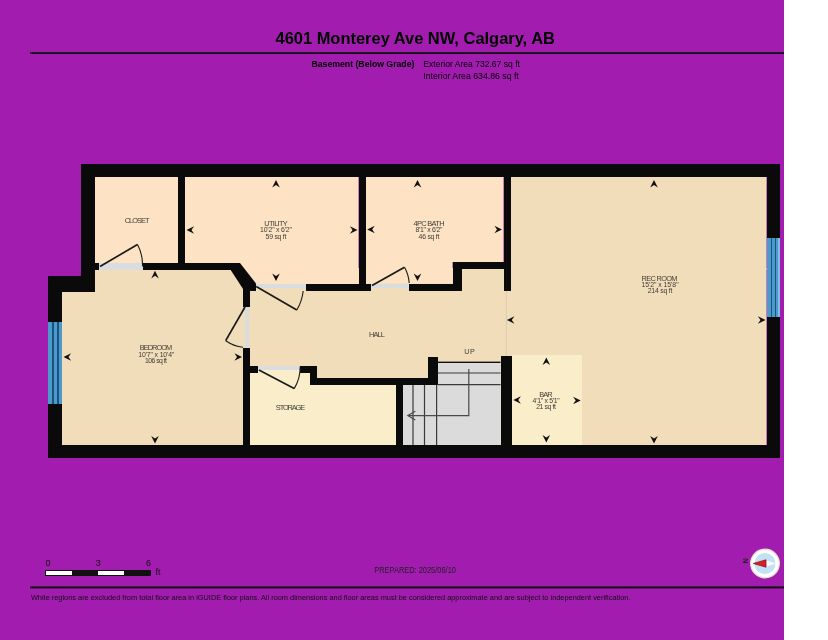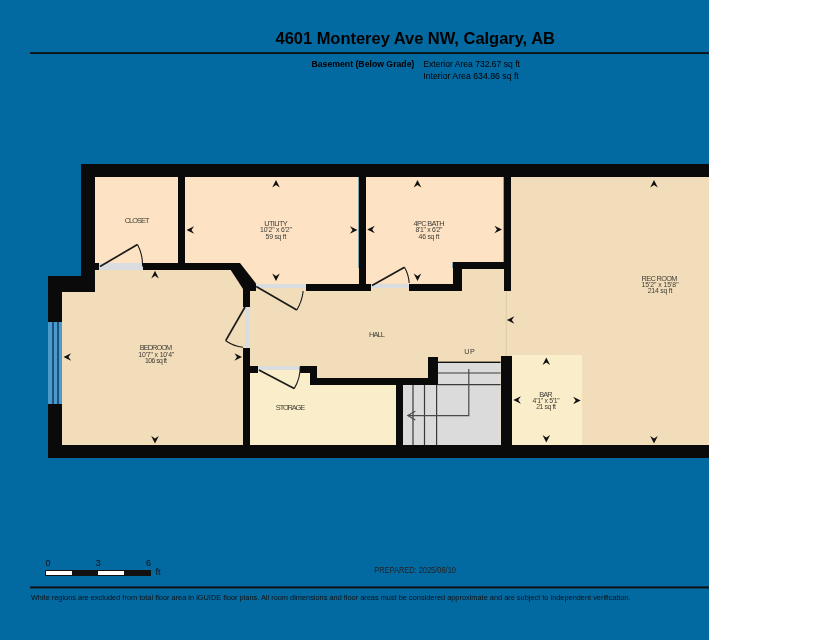--- a/index.html
+++ b/index.html
@@ -1,16 +1,16 @@
 <!DOCTYPE html>
 <html><head>
 <meta charset="utf-8">
 <style>
   html,body{margin:0;padding:0;background:#ffffff;}
-  .page{position:relative;width:709px;height:640px;background:#0369a1;overflow:hidden;
+  .page{position:relative;width:784px;height:640px;background:#a21caf;overflow:hidden;
         font-family:"Liberation Sans", sans-serif;}
   svg{position:absolute;left:0;top:0;}
 </style>
 </head>
 <body>
 <div class="page">
 <svg width="828" height="640" viewBox="0 0 828 640">
 
   <text x="275.5" y="44" font-size="16" font-weight="bold" fill="#000" textLength="279.4" lengthAdjust="spacingAndGlyphs">4601 Monterey Ave NW, Calgary, AB</text>
 

